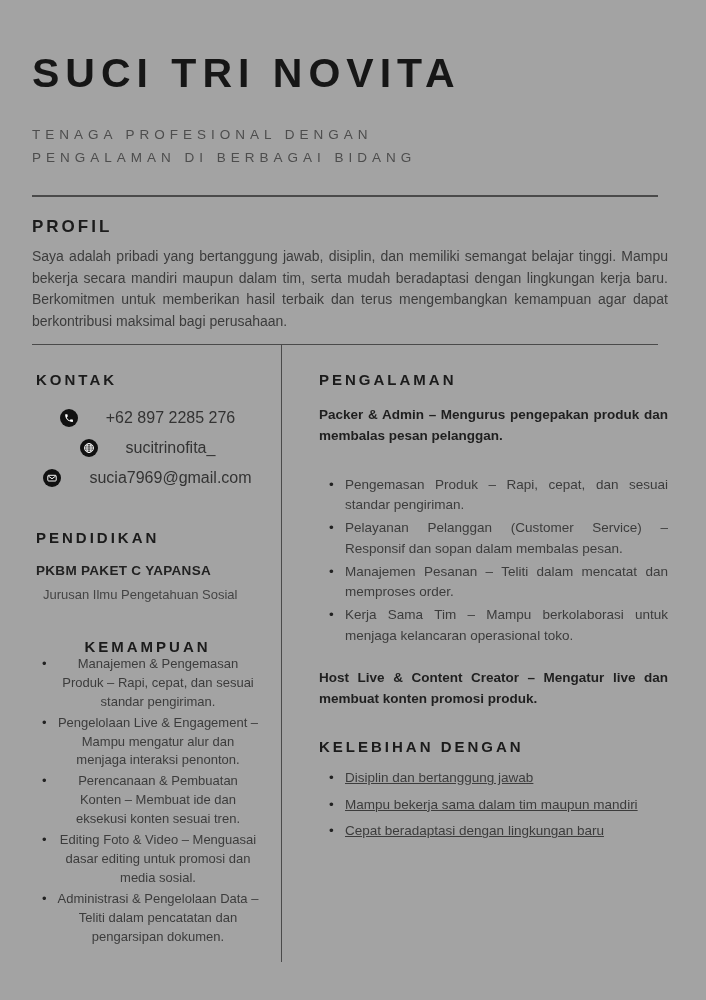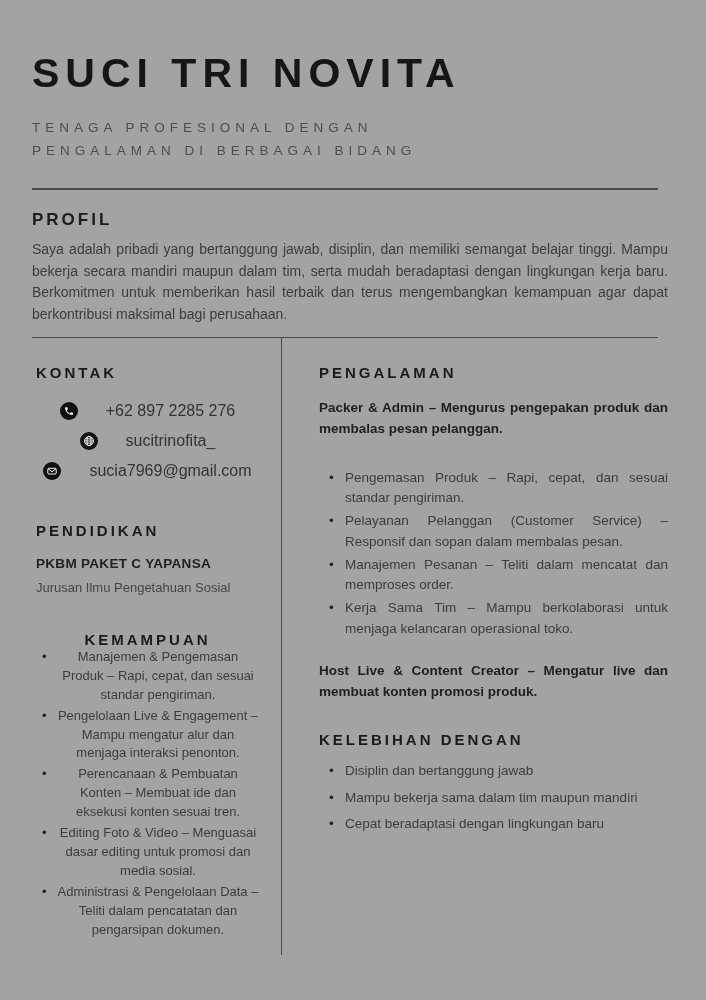--- a/index.html
+++ b/index.html
@@ -21,21 +21,21 @@
   
   .name {
     margin-top: 50px;
     font-size: 41px;
     font-weight: 700;
     letter-spacing: 6px;
     color: #161616;
     white-space: nowrap;
   }
   .tagline {
-    margin-top: 20px;
+    margin-top: 27px;
     font-size: 13.5px;
     letter-spacing: 5px;
     color: #4d4d4d;
     line-height: 1.7;
     font-weight: 400;
   }
 
   .rule {
     border: none;
     border-top: 2px solid #4a4a4a;
@@ -104,20 +104,21 @@
     margin-top: 17px;
     font-size: 13.5px;
     font-weight: 700;
     color: #222;
     letter-spacing: 0.3px;
   }
   .major {
     margin-top: 9px;
     font-size: 13px;
     color: #444;
+    margin-left: 7px;
   }
 
   
   ul.dotlist { list-style: none; }
   ul.dotlist li {
     position: relative;
     padding-left: 21px;
     font-size: 13px;
     line-height: 1.46;
     color: #3c3c3c;
@@ -154,20 +155,21 @@
   .job ul.dotlist li::before { left: 10px; }
   .job + .job .job-title { margin-top: 21px; }
 
   
   .sec-kelebihan { margin-top: 28px; }
   .sec-kelebihan ul.dotlist { margin-top: 13px; }
   .sec-kelebihan ul.dotlist li {
     font-size: 13.5px;
     padding-left: 26px;
     margin-bottom: 7px;
+    text-decoration: underline;
   }
   .sec-kelebihan ul.dotlist li::before { left: 10px; }
 </style>
 </head>
 <body>
 
 <div class="page">
   <div class="inner">
 
     <header>

